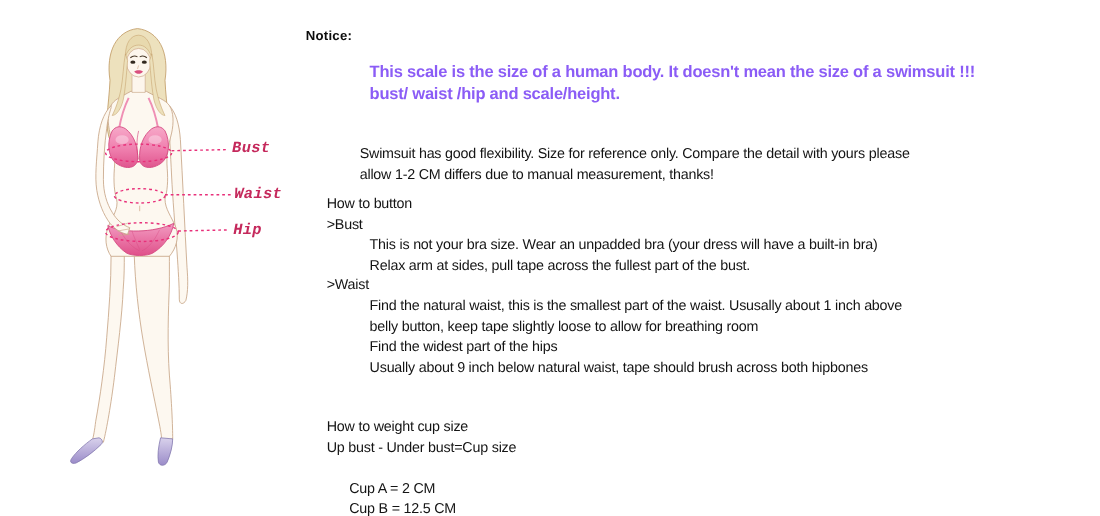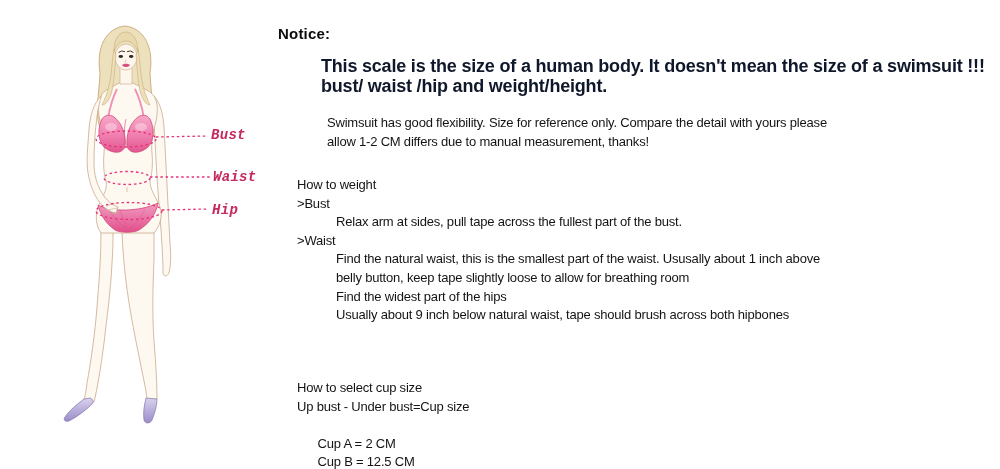--- a/index.html
+++ b/index.html
@@ -3,29 +3,29 @@
 <meta charset="utf-8">
 <style>
   html,body { margin:0; padding:0; background:#ffffff; }
   .canvas {
     position:relative; width:1000px; height:469px; background:#ffffff;
     overflow:hidden; font-family:"Liberation Sans", sans-serif; color:#141414;
   }
   .txt-line { white-space:pre; }
   .notice-heading {
     position:absolute; left:278px; top:25px;
-    font-size:15px; font-weight:700; color:#0d0d0d; letter-spacing:0.2px;
+    font-size:12px; font-weight:700; color:#0d0d0d; letter-spacing:0.2px;
   }
   .warning-para {
-    position:absolute; left:321px; top:56px;
-    font-size:18px; font-weight:700; line-height:20px;
-    letter-spacing:-0.2px; color:#0f172a;
+    position:absolute; left:336px; top:56px;
+    font-size:15px; font-weight:700; line-height:20px;
+    letter-spacing:-0.2px; color:#8b5cf6;
   }
   .flex-para {
-    position:absolute; left:327px; top:114px;
+    position:absolute; left:327px; top:131px;
     font-size:13px; line-height:18.5px; letter-spacing:-0.2px;
   }
   .measure-block {
     position:absolute; left:297px; top:176px;
     font-size:13px; line-height:18.6px; letter-spacing:-0.2px;
   }
   .measure-block .ind { padding-left:39px; }
   .cup-block {
     position:absolute; left:297px; top:379px;
     font-size:13px; line-height:18.6px; letter-spacing:-0.2px;
@@ -140,44 +140,45 @@
   </svg>
 
   <span class="fig-label lbl-bust">Bust</span>
   <span class="fig-label lbl-waist">Waist</span>
   <span class="fig-label lbl-hip">Hip</span>
 
   <div class="notice-heading">Notice:</div>
 
   <div class="warning-para">
     <div class="txt-line">This scale is the size of a human body. It doesn't mean the size of a swimsuit !!!</div>
-    <div class="txt-line">bust/ waist /hip and weight/height.</div>
+    <div class="txt-line">bust/ waist /hip and scale/height.</div>
   </div>
 
   <div class="flex-para">
     <div class="txt-line">Swimsuit has good flexibility. Size for reference only. Compare the detail with yours please</div>
     <div class="txt-line">allow 1-2 CM differs due to manual measurement, thanks!</div>
   </div>
 
   <div class="measure-block">
-    <div class="txt-line">How to weight</div>
+    <div class="txt-line">How to button</div>
 
     <div class="txt-line">&gt;Bust</div>
+    <div class="txt-line ind">This is not your bra size. Wear an unpadded bra (your dress will have a built-in bra)</div>
     <div class="txt-line ind">Relax arm at sides, pull tape across the fullest part of the bust.</div>
 
     <div class="txt-line">&gt;Waist</div>
     <div class="txt-line ind">Find the natural waist, this is the smallest part of the waist. Ususally about 1 inch above</div>
     <div class="txt-line ind">belly button, keep tape slightly loose to allow for breathing room</div>
 
     <div class="txt-line ind">Find the widest part of the hips</div>
     <div class="txt-line ind">Usually about 9 inch below natural waist, tape should brush across both hipbones</div>
   </div>
 
   <div class="cup-block">
-    <div class="txt-line">How to select cup size</div>
+    <div class="txt-line">How to weight cup size</div>
     <div class="txt-line">Up bust - Under bust=Cup size</div>
     <div class="txt-line cup-values">
       <span>Cup A = 2 CM</span>
       <span>Cup B = 12.5 CM</span>
       
       
       
     </div>
   </div>
 

